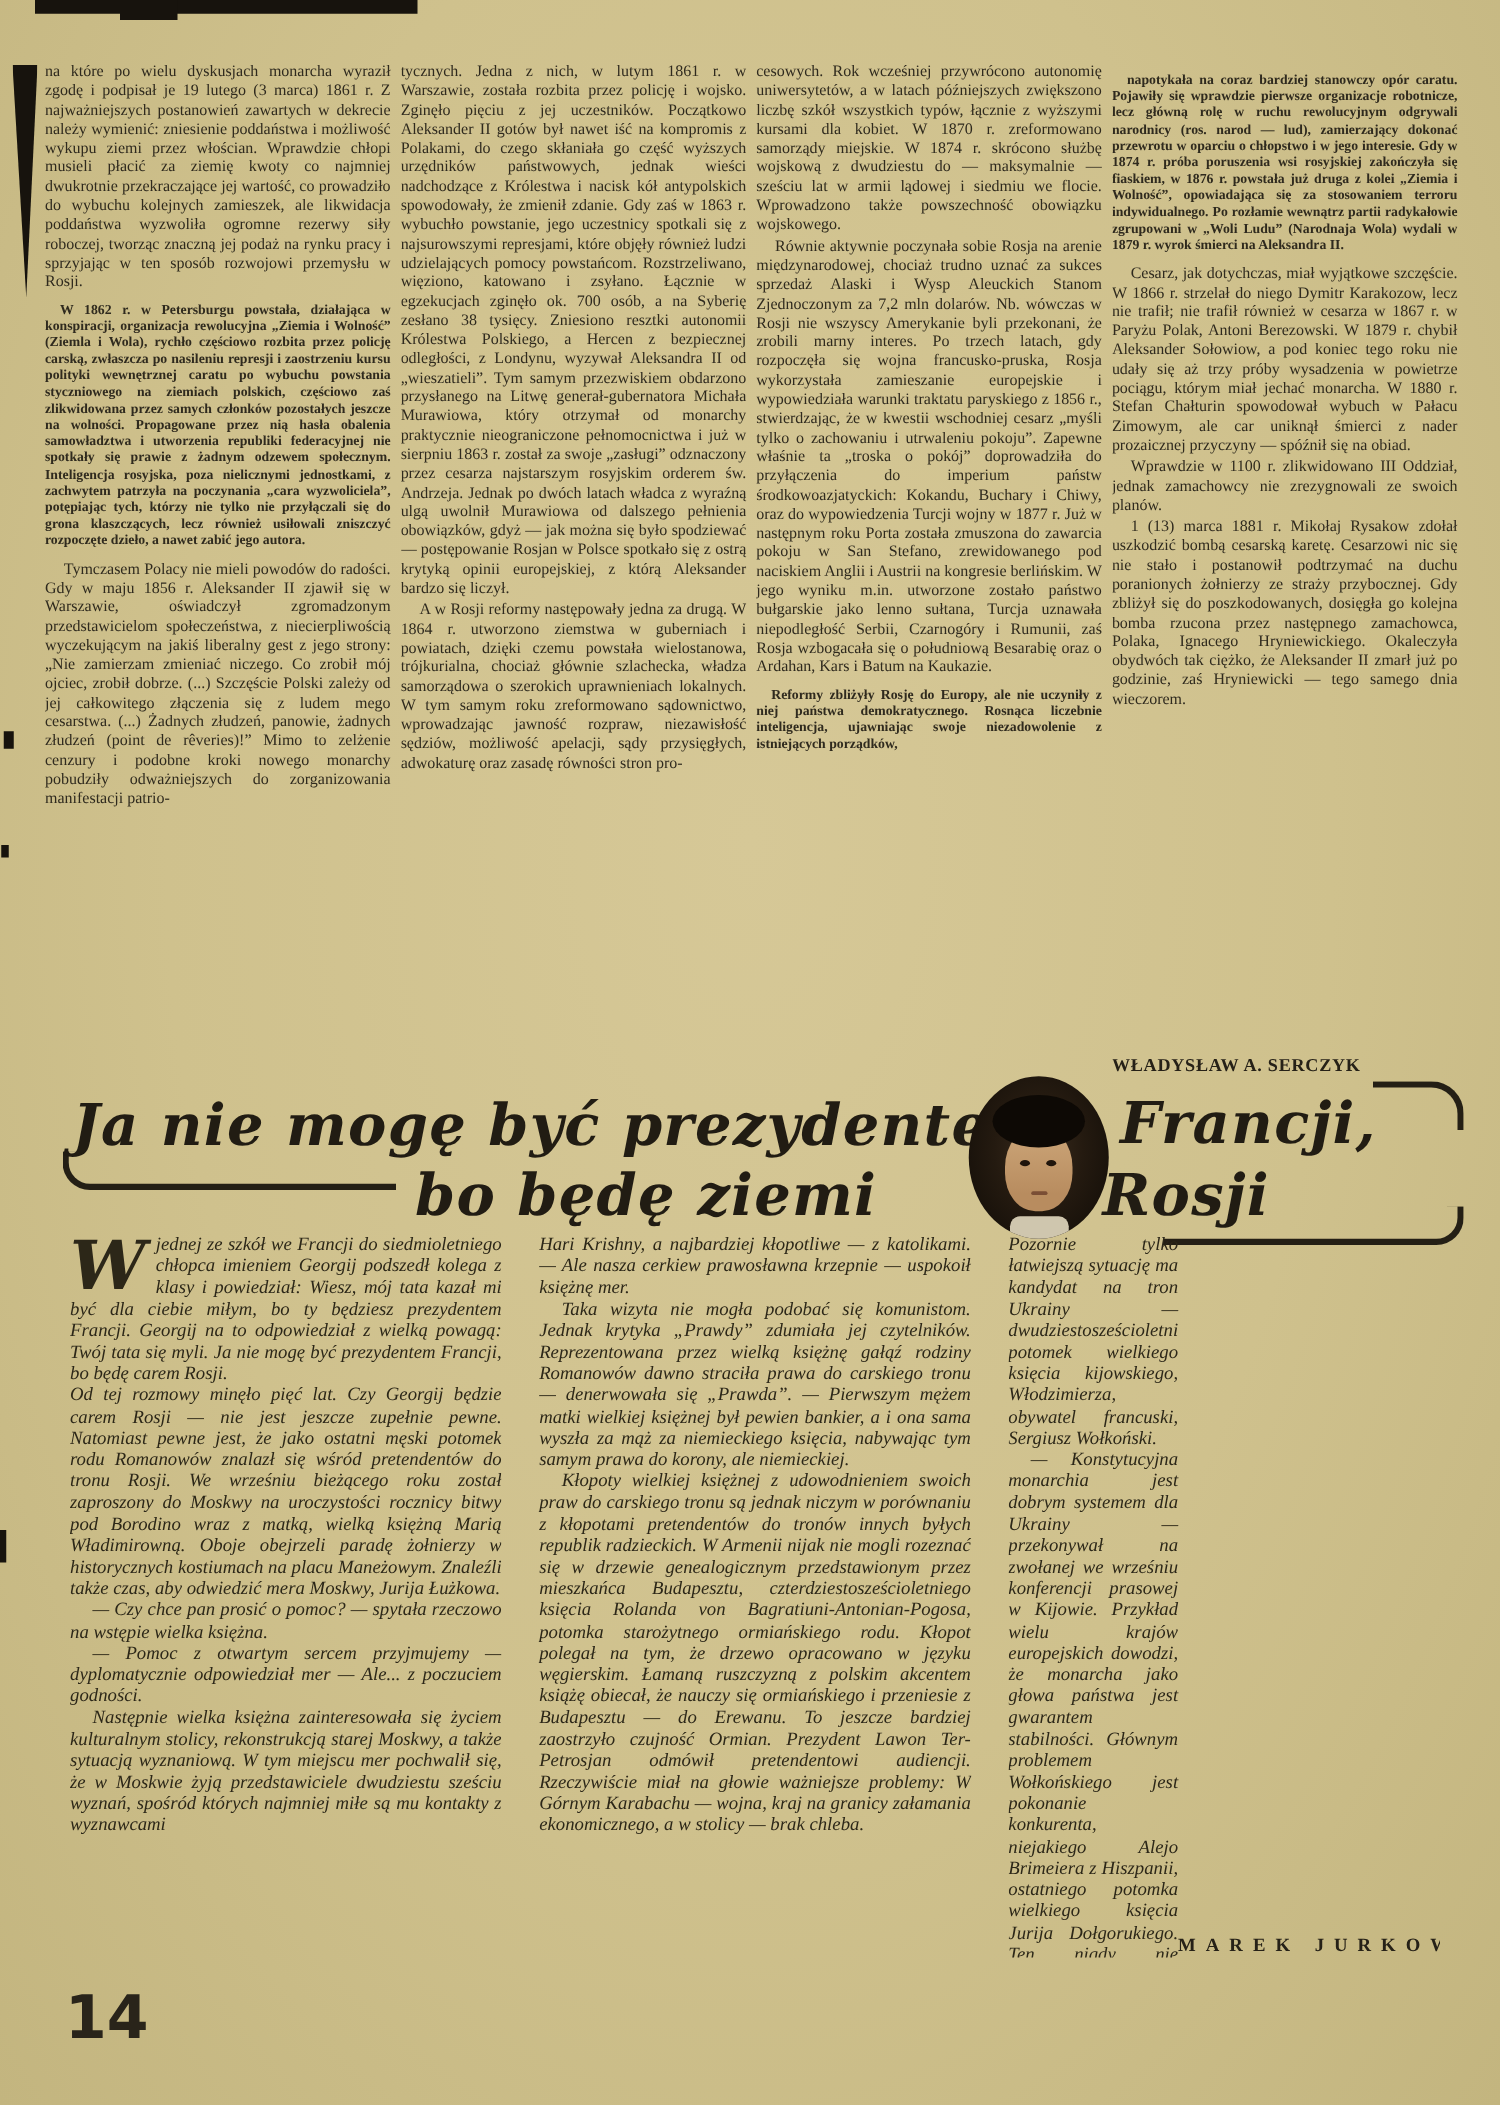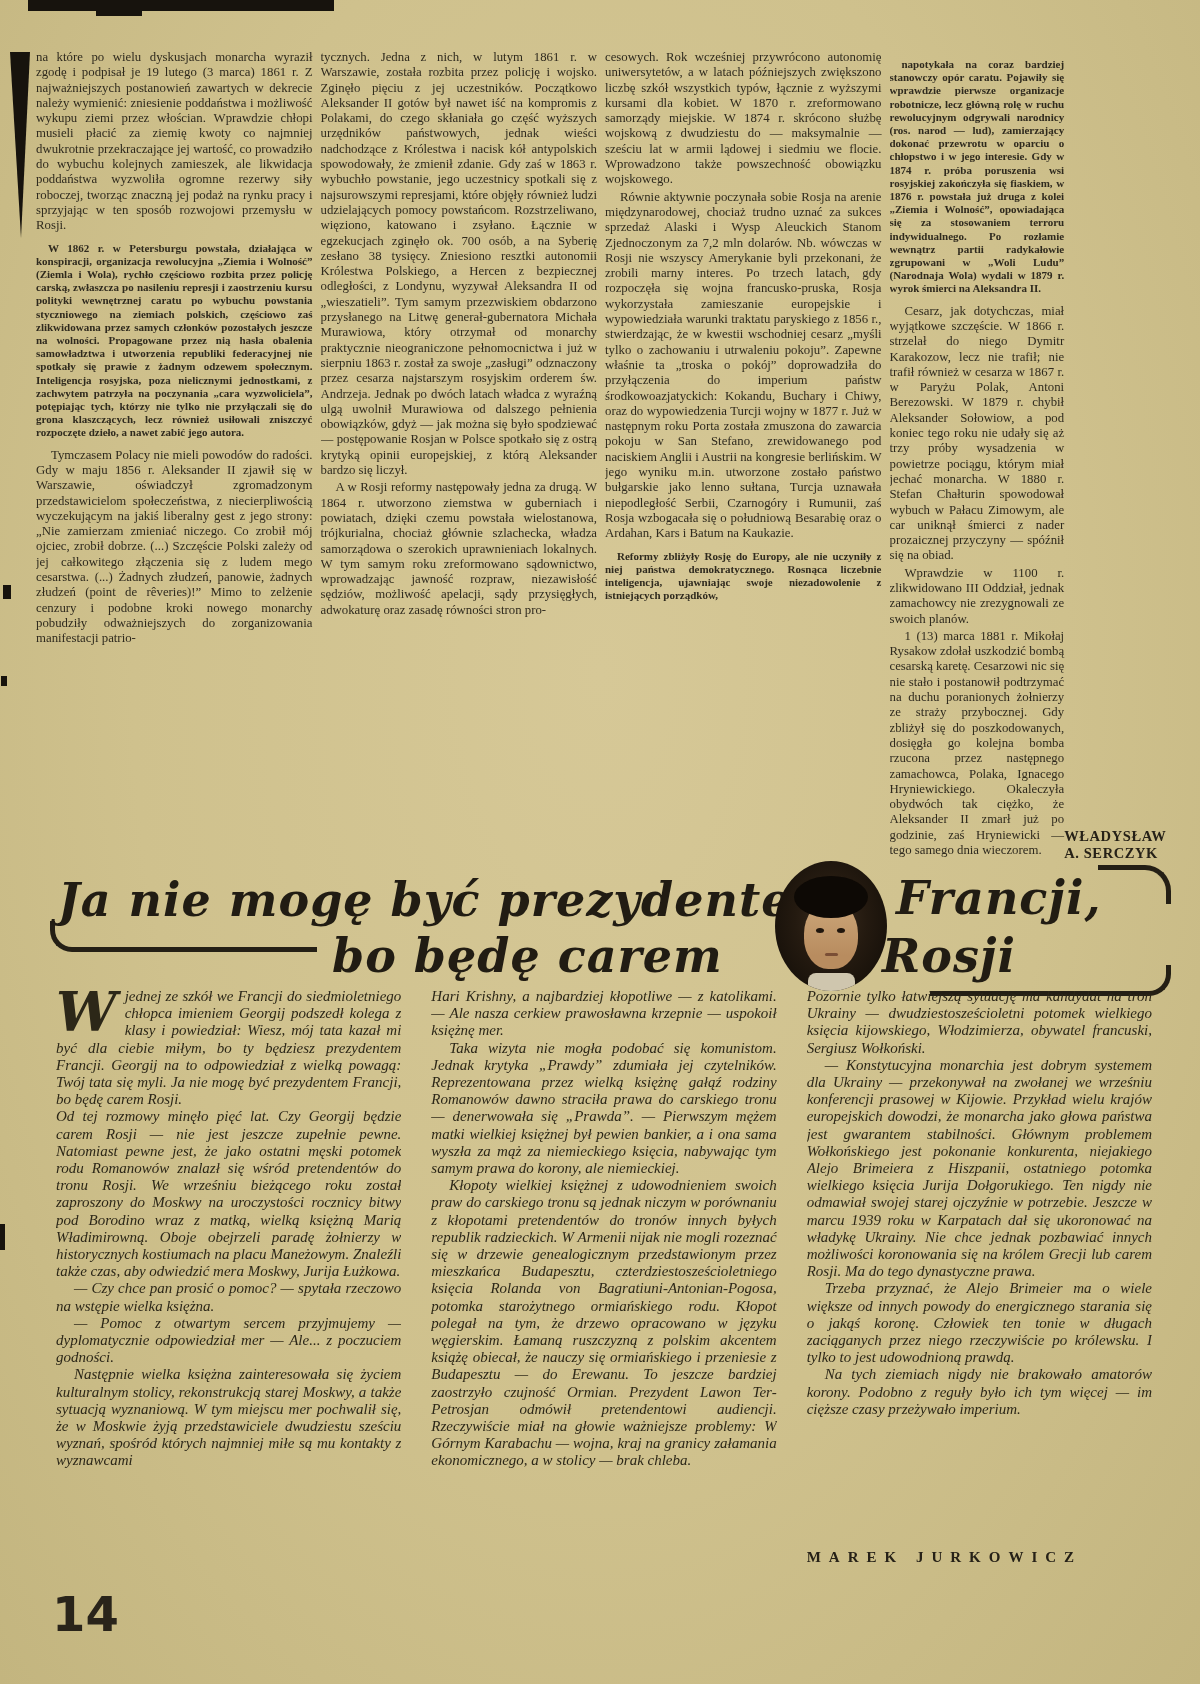--- a/index.html
+++ b/index.html
@@ -21,21 +21,21 @@
 
   
   .top-article{
     position:absolute;left:36px;top:50px;width:1130px;height:812px;
     display:flex;gap:8px;
   }
   .tcol{flex:1 1 0;overflow:hidden;text-align:justify;}
   .tcol p{margin:0 0 2px 0;text-indent:15px;font-size:12.8px;line-height:15.3px;}
   .tcol p:first-child{text-indent:0;}
   .tcol p.small{font-size:11px;line-height:13.2px;font-weight:bold;margin:8px 0;text-indent:12px;}
-  .tcol4{display:flex;flex-direction:row;}
+  .tcol4{display:flex;flex-direction:column;}
   .author-right{margin-top:auto;padding-top:12px;font-weight:bold;font-size:14.5px;letter-spacing:0.6px;color:#262117;}
 
   
   .headline{position:absolute;left:0;top:855px;width:1200px;height:155px;}
   .hl{position:absolute;font-family:"DejaVu Serif", serif;font-style:italic;font-weight:bold;color:#211c13;letter-spacing:1px;white-space:nowrap;}
   .hl1{left:58px;top:18px;font-size:46px;}
   .hl2{left:332px;top:74px;font-size:46px;}
   .hr1{left:896px;top:16px;font-size:46px;}
   .hr2{left:882px;top:74px;font-size:46px;}
   .brace-left{position:absolute;left:50px;top:66px;width:262px;height:26px;
@@ -59,21 +59,21 @@
 
   
   .bottom-article{
     position:absolute;left:56px;top:988px;width:1096px;height:578px;
     display:flex;gap:30px;font-style:italic;font-size:15px;line-height:17.2px;text-align:justify;color:#2c2718;
   }
   .bcol{flex:1 1 0;overflow:hidden;}
   .bcol p{margin:0;text-indent:18px;}
   .bcol p:first-child{text-indent:0;}
   .lead .dropcap{float:left;font-size:54px;line-height:44px;font-weight:bold;padding:2px 8px 0 0;font-family:"DejaVu Serif", serif;}
-  .bcol3{display:flex;flex-direction:column;}
+  .bcol3{display:flex;flex-direction:row;}
   .author-spaced{margin-top:auto;padding-top:14px;font-weight:bold;font-style:normal;letter-spacing:8px;font-size:15px;color:#262117;white-space:nowrap;}
 
   .page-number{position:absolute;left:52px;top:1586px;font-size:48px;font-weight:bold;color:#29241a;
     font-family:"DejaVu Sans", sans-serif;}
 </style>
 </head>
 <body>
 
 <div class="paper">
 
@@ -106,21 +106,21 @@
           <p>Wprawdzie w 1100 r. zlikwidowano III Oddział, jednak zamachowcy nie zrezygnowali ze swoich planów.</p>
           <p>1 (13) marca 1881 r. Mikołaj Rysakow zdołał uszkodzić bombą cesarską karetę. Cesarzowi nic się nie stało i postanowił podtrzymać na duchu poranionych żołnierzy ze straży przybocznej. Gdy zbliżył się do poszkodowanych, dosięgła go kolejna bomba rzucona przez następnego zamachowca, Polaka, Ignacego Hryniewickiego. Okaleczyła obydwóch tak ciężko, że Aleksander II zmarł już po godzinie, zaś Hryniewicki — tego samego dnia wieczorem.</p>
         </div>
       <div class="author-right">WŁADYSŁAW A. SERCZYK</div>
     </div>
   </section>
 
   <section class="headline">
     <div class="brace-left"></div>
     <div class="hl hl1">Ja nie mogę być prezydentem</div>
-    <div class="hl hl2">bo będę carem</div>
+    <div class="hl hl2">bo będę ziemi</div>
 
     <div class="photo">
       <div class="face"></div>
       <div class="hair"></div>
       <div class="eye eye-l"></div>
       <div class="eye eye-r"></div>
       <div class="mouth"></div>
       <div class="collar"></div>
     </div>
 

